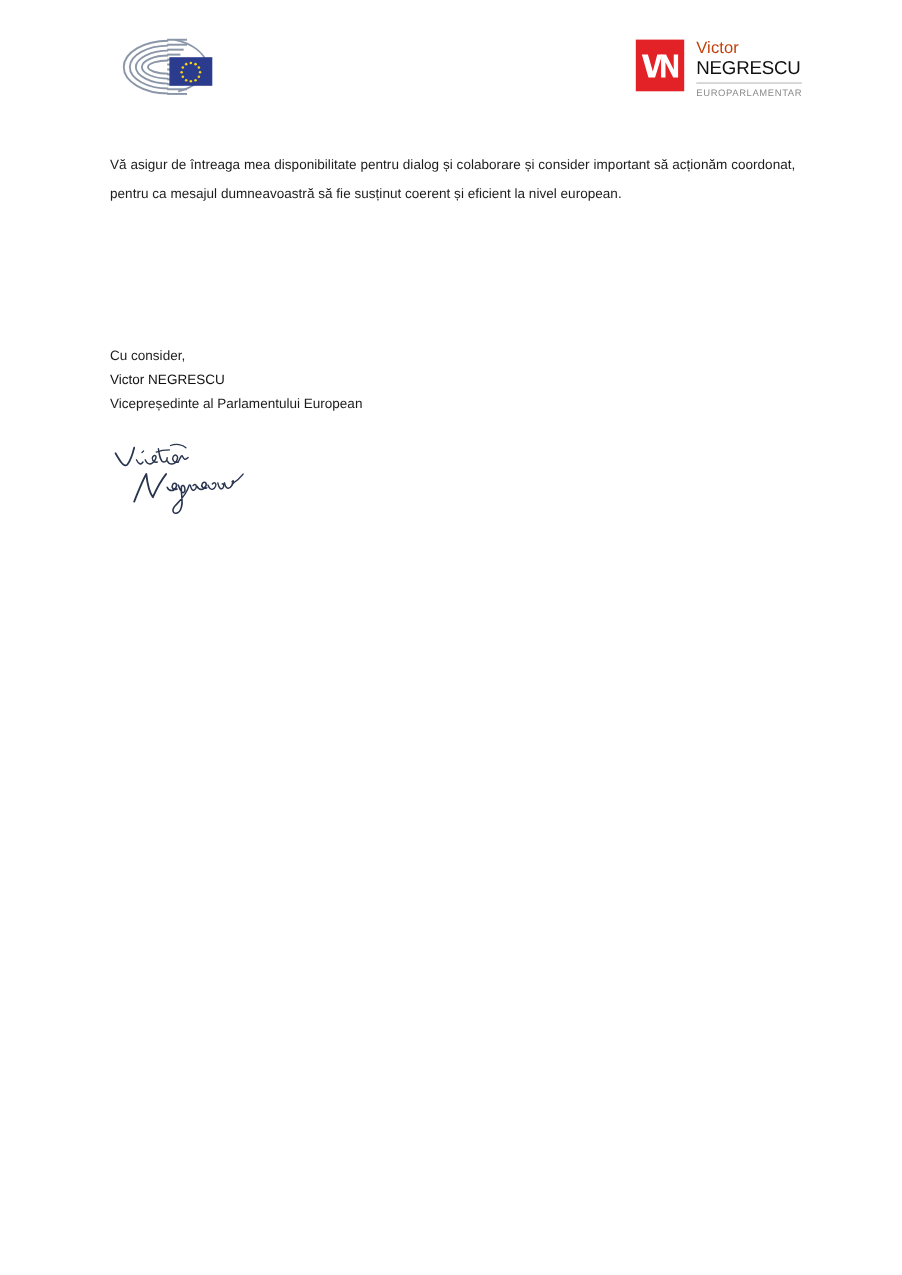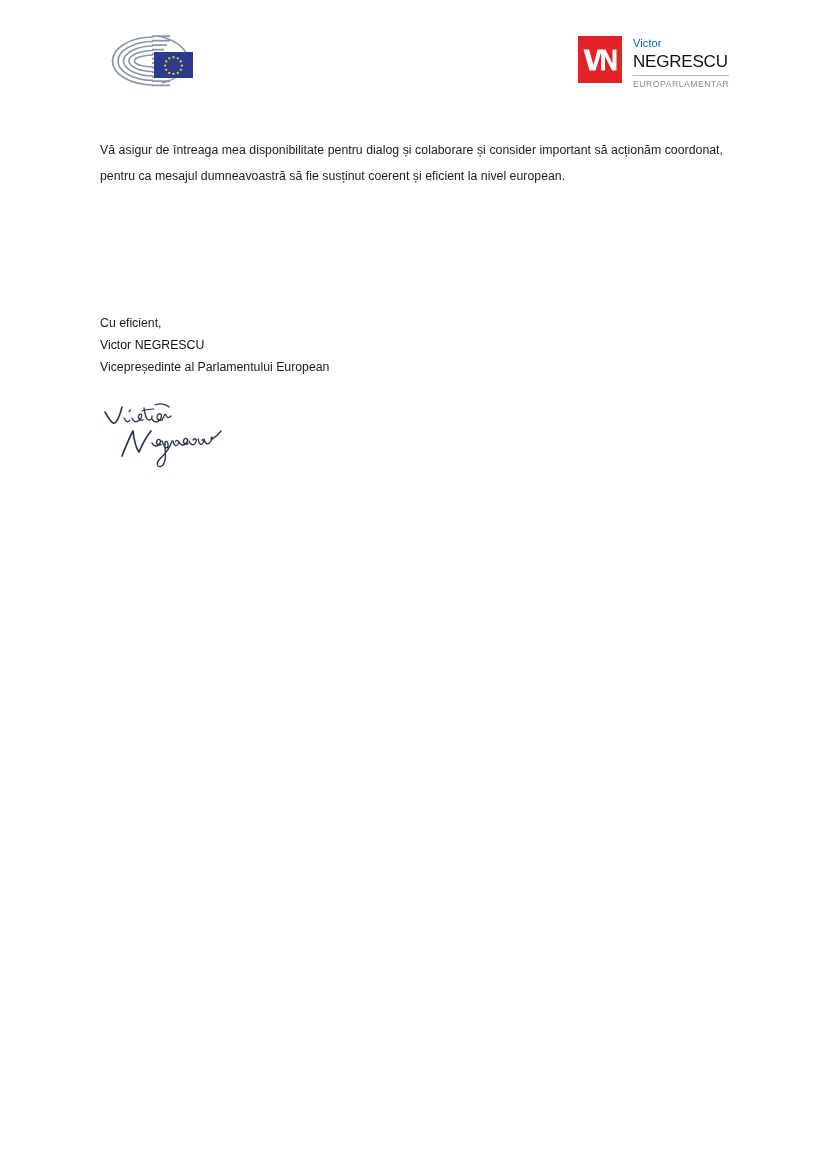--- a/index.html
+++ b/index.html
@@ -61,24 +61,24 @@
   }
   .vn-mark svg { display: block; }
   .vn-text {
     margin-left: 11px;
     padding-top: 1px;
     display: flex;
     flex-direction: column;
     justify-content: flex-start;
   }
   .vn-first {
-    font-size: 11px;
+    font-size: 15px;
     line-height: 13px;
     font-weight: 400;
-    color: #0369a1;
+    color: #c2410c;
     letter-spacing: 0.1px;
   }
   .vn-last {
     font-size: 17px;
     line-height: 21px;
     font-weight: 400;
     color: #111111;
     letter-spacing: -0.2px;
     margin-top: 1px;
   }
@@ -211,21 +211,21 @@
       </div>
     </div>
 
   </div>
 
   <div class="content">
     <p class="para">Vă asigur de întreaga mea disponibilitate pentru dialog și colaborare și consider important să acționăm coordonat, pentru ca mesajul dumneavoastră să fie susținut coerent și eficient la nivel european.</p>
   </div>
 
   <div class="closing">
-    <p class="closing-line">Cu eficient,</p>
+    <p class="closing-line">Cu consider,</p>
     <p class="closing-line closing-name">Victor NEGRESCU</p>
     <p class="closing-line">Vicepreședinte al Parlamentului European</p>
   </div>
 
   <div class="signature">
     <svg viewBox="0 0 260 144" xmlns="http://www.w3.org/2000/svg" aria-hidden="true">
       <g fill="none" stroke="#2a3550" stroke-linecap="round" stroke-linejoin="round">
 
         <path d="M12 28 C20 42, 28 56, 34 48 C40 40, 44 26, 46 18" stroke-width="3.2"></path>
         <path d="M50 40 C54 48, 58 50, 62 44" stroke-width="2.6"></path>

